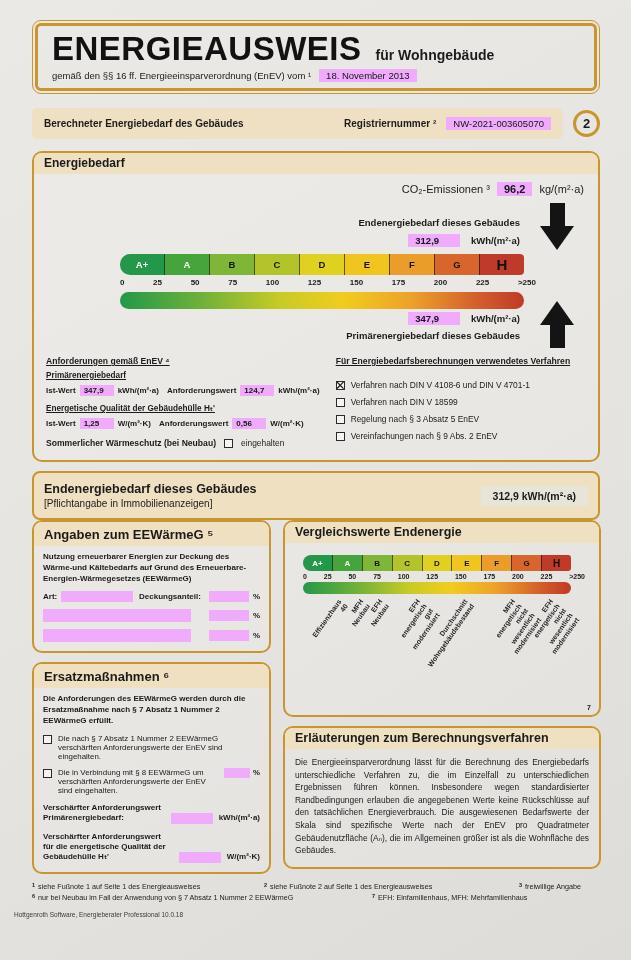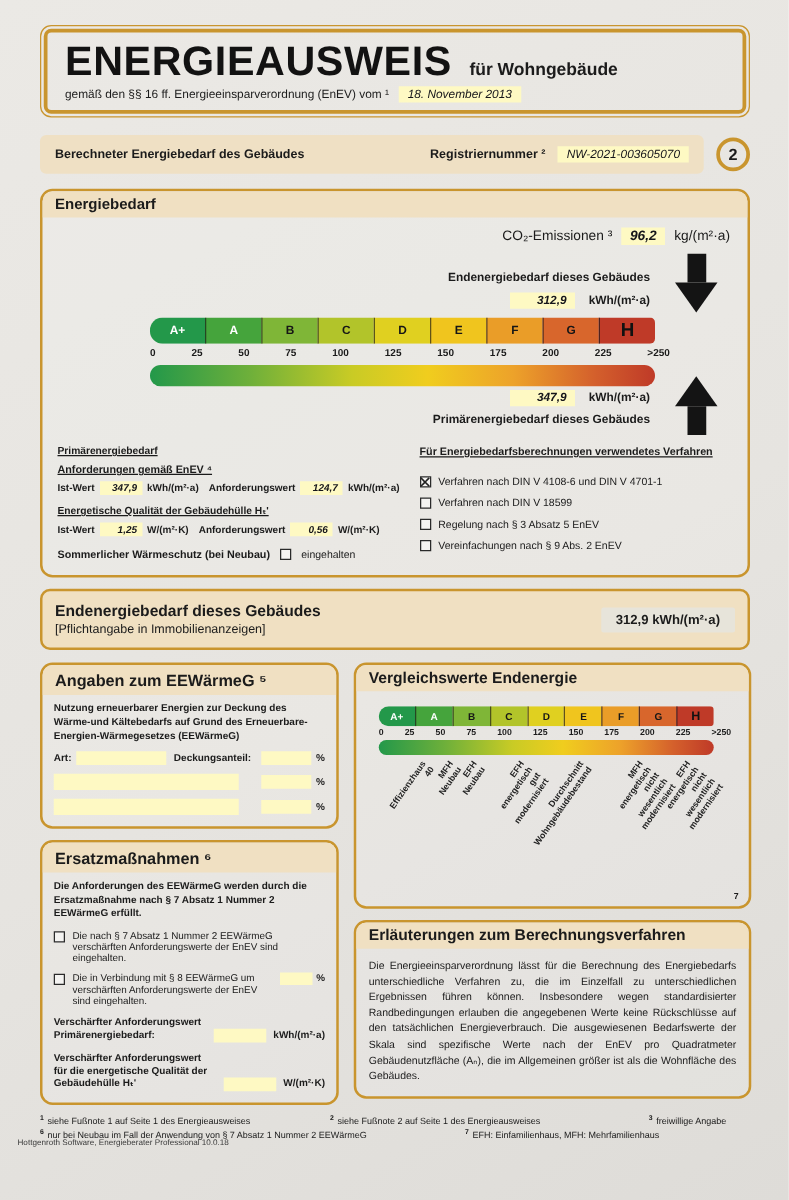--- a/index.html
+++ b/index.html
@@ -11,22 +11,22 @@
   }
   .page { position:absolute; inset:0; padding:20px 31px 0 32px; }
 
   
   .hdr-outer { border:1.5px solid #c9952e; border-radius:9px; padding:2px; }
   .hdr-inner { border:3px solid #c9952e; border-radius:6px; padding:4px 14px 6px; }
   .title-row { display:flex; align-items:baseline; }
   .main-title { font-size:33px; font-weight:800; letter-spacing:.5px; color:#121212; }
   .subtitle { font-size:14px; font-weight:700; margin-left:14px; }
   .law-row { display:flex; align-items:center; font-size:9.5px; margin-top:1px; }
-  .field { background:#fef9c3; color:#15151a; padding:1px 7px; display:inline-block;
-           font-weight:700; text-align:right;font-style:italic; }
+  .field { background:#f0abfc; color:#15151a; padding:1px 7px; display:inline-block;
+           font-weight:700; text-align:left; }
   .law-row .field { margin-left:8px; font-weight:400; }
 
   
   .meta-row { display:flex; align-items:center; margin-top:14px; }
   .meta-banner { flex:1; background:#efe0c4; border-radius:5px; height:31px;
                  display:flex; align-items:center; padding:0 12px; }
   .meta-left { font-size:10px; font-weight:700; }
   .meta-reg { font-size:10px; font-weight:700; margin-left:auto; }
   .meta-banner .field { margin-left:10px; font-size:9.5px; font-weight:400; }
   .page-circle { width:27px; height:27px; border:3.5px solid #c9952e; border-radius:50%;
@@ -86,21 +86,21 @@
 
   
   .banner { margin-top:9px; border:2.5px solid #c9952e; border-radius:8px;
             background:#f0e0c2; display:flex; align-items:center; padding:6px 10px; height:49px; }
   .banner .t1 { font-size:12.5px; font-weight:800; }
   .banner .t2 { font-size:10px; margin-top:2px; }
   .banner .val { margin-left:auto; background:#e7e4da; padding:4px 12px; font-size:10.5px;
                  font-weight:700; border-radius:2px; }
 
   
-  .cols { display:flex; gap:12px; margin-top:10px; align-items:flex-start; }
+  .cols { display:flex; gap:12px; align-items:flex-start; }
   .lcol { width:239px; flex:none; } .rcol { flex:1; }
   .lcol .gbox + .gbox, .rcol .gbox + .gbox { margin-top:9px; }
   .eew .gbox-hd, .ers .gbox-hd { font-size:13px; padding-top:5px; }
   .eew-body, .ers-body { padding:6px 9px 9px; }
   .intro { font-size:8px; font-weight:700; line-height:1.35; }
   .art-row { display:flex; align-items:center; font-size:8px; font-weight:800;
              margin-top:7px; gap:4px; }
   .art-row .f1 { min-width:72px; height:11px; }
   .art-row .f2 { min-width:40px; height:11px; margin-left:auto; }
   .art-row .fwide { min-width:148px; height:13px; }
@@ -222,22 +222,22 @@
       </div>
       <div class="pri-lab">Primärenergiebedarf dieses Gebäudes</div>
       <div class="arrow arrow-up">
         <div class="head-up"></div>
           <div class="stem"></div>
       </div>
     </div>
 
     <div class="two-col">
       <div class="col-l">
+        <div class="u-head">Anforderungen gemäß EnEV ⁴</div>
         <div class="u-head" style="font-size:8.2px">Primärenergiebedarf</div>
-        <div class="u-head">Anforderungen gemäß EnEV ⁴</div>
         <div class="val-row">
           <span>Ist-Wert</span>
           <span class="field">347,9</span>
           <span>kWh/(m²·a)</span>
           <span class="req">Anforderungswert</span>
           <span class="field">124,7</span>
           <span>kWh/(m²·a)</span>
         </div>
         <div class="u-head" style="font-size:8.2px">Energetische Qualität der Gebäudehülle Hₜ'</div>
         <div class="val-row">

